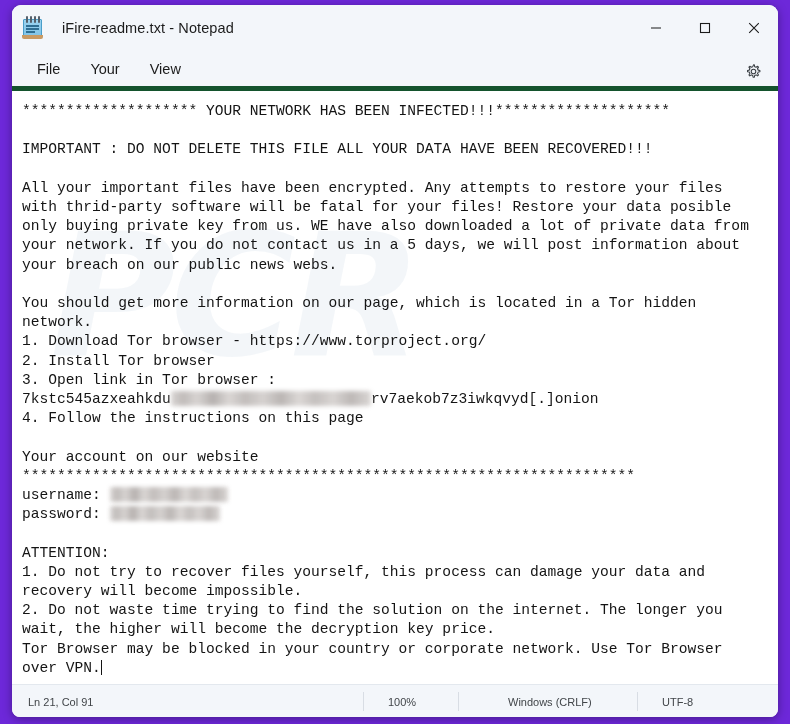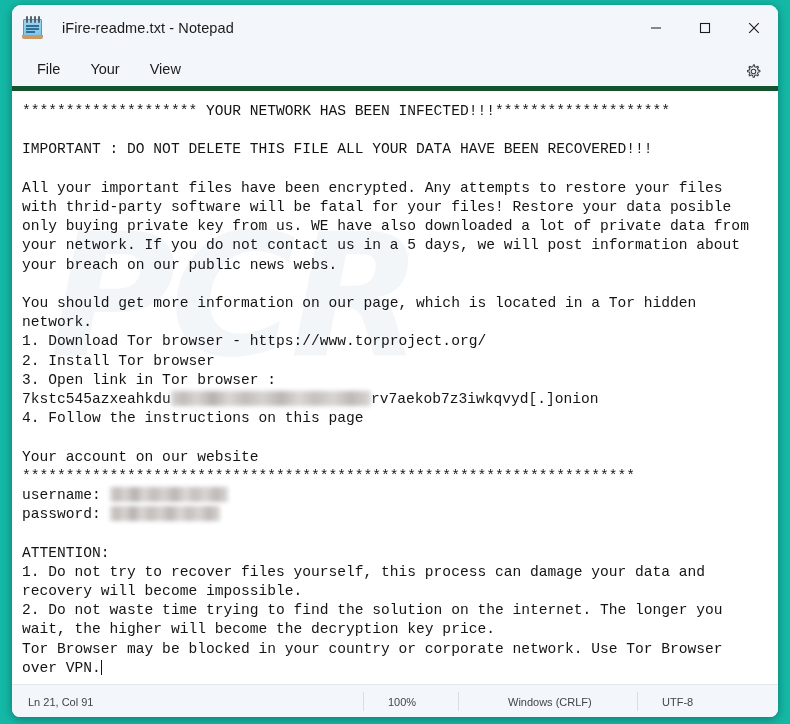--- a/index.html
+++ b/index.html
@@ -11,21 +11,21 @@
     overflow: hidden;
     background: #235a9e;
     font-family: "Liberation Sans", sans-serif;
   }
 
   
   #desktop {
     position: relative;
     width: 790px;
     height: 724px;
-    background: #14b8a6;
+    background: #6d28d9;
   }
 
   
   #window {
     position: absolute;
     left: 12px;
     top: 5px;
     width: 766px;
     height: 712px;
     background: #f3f6fa;

